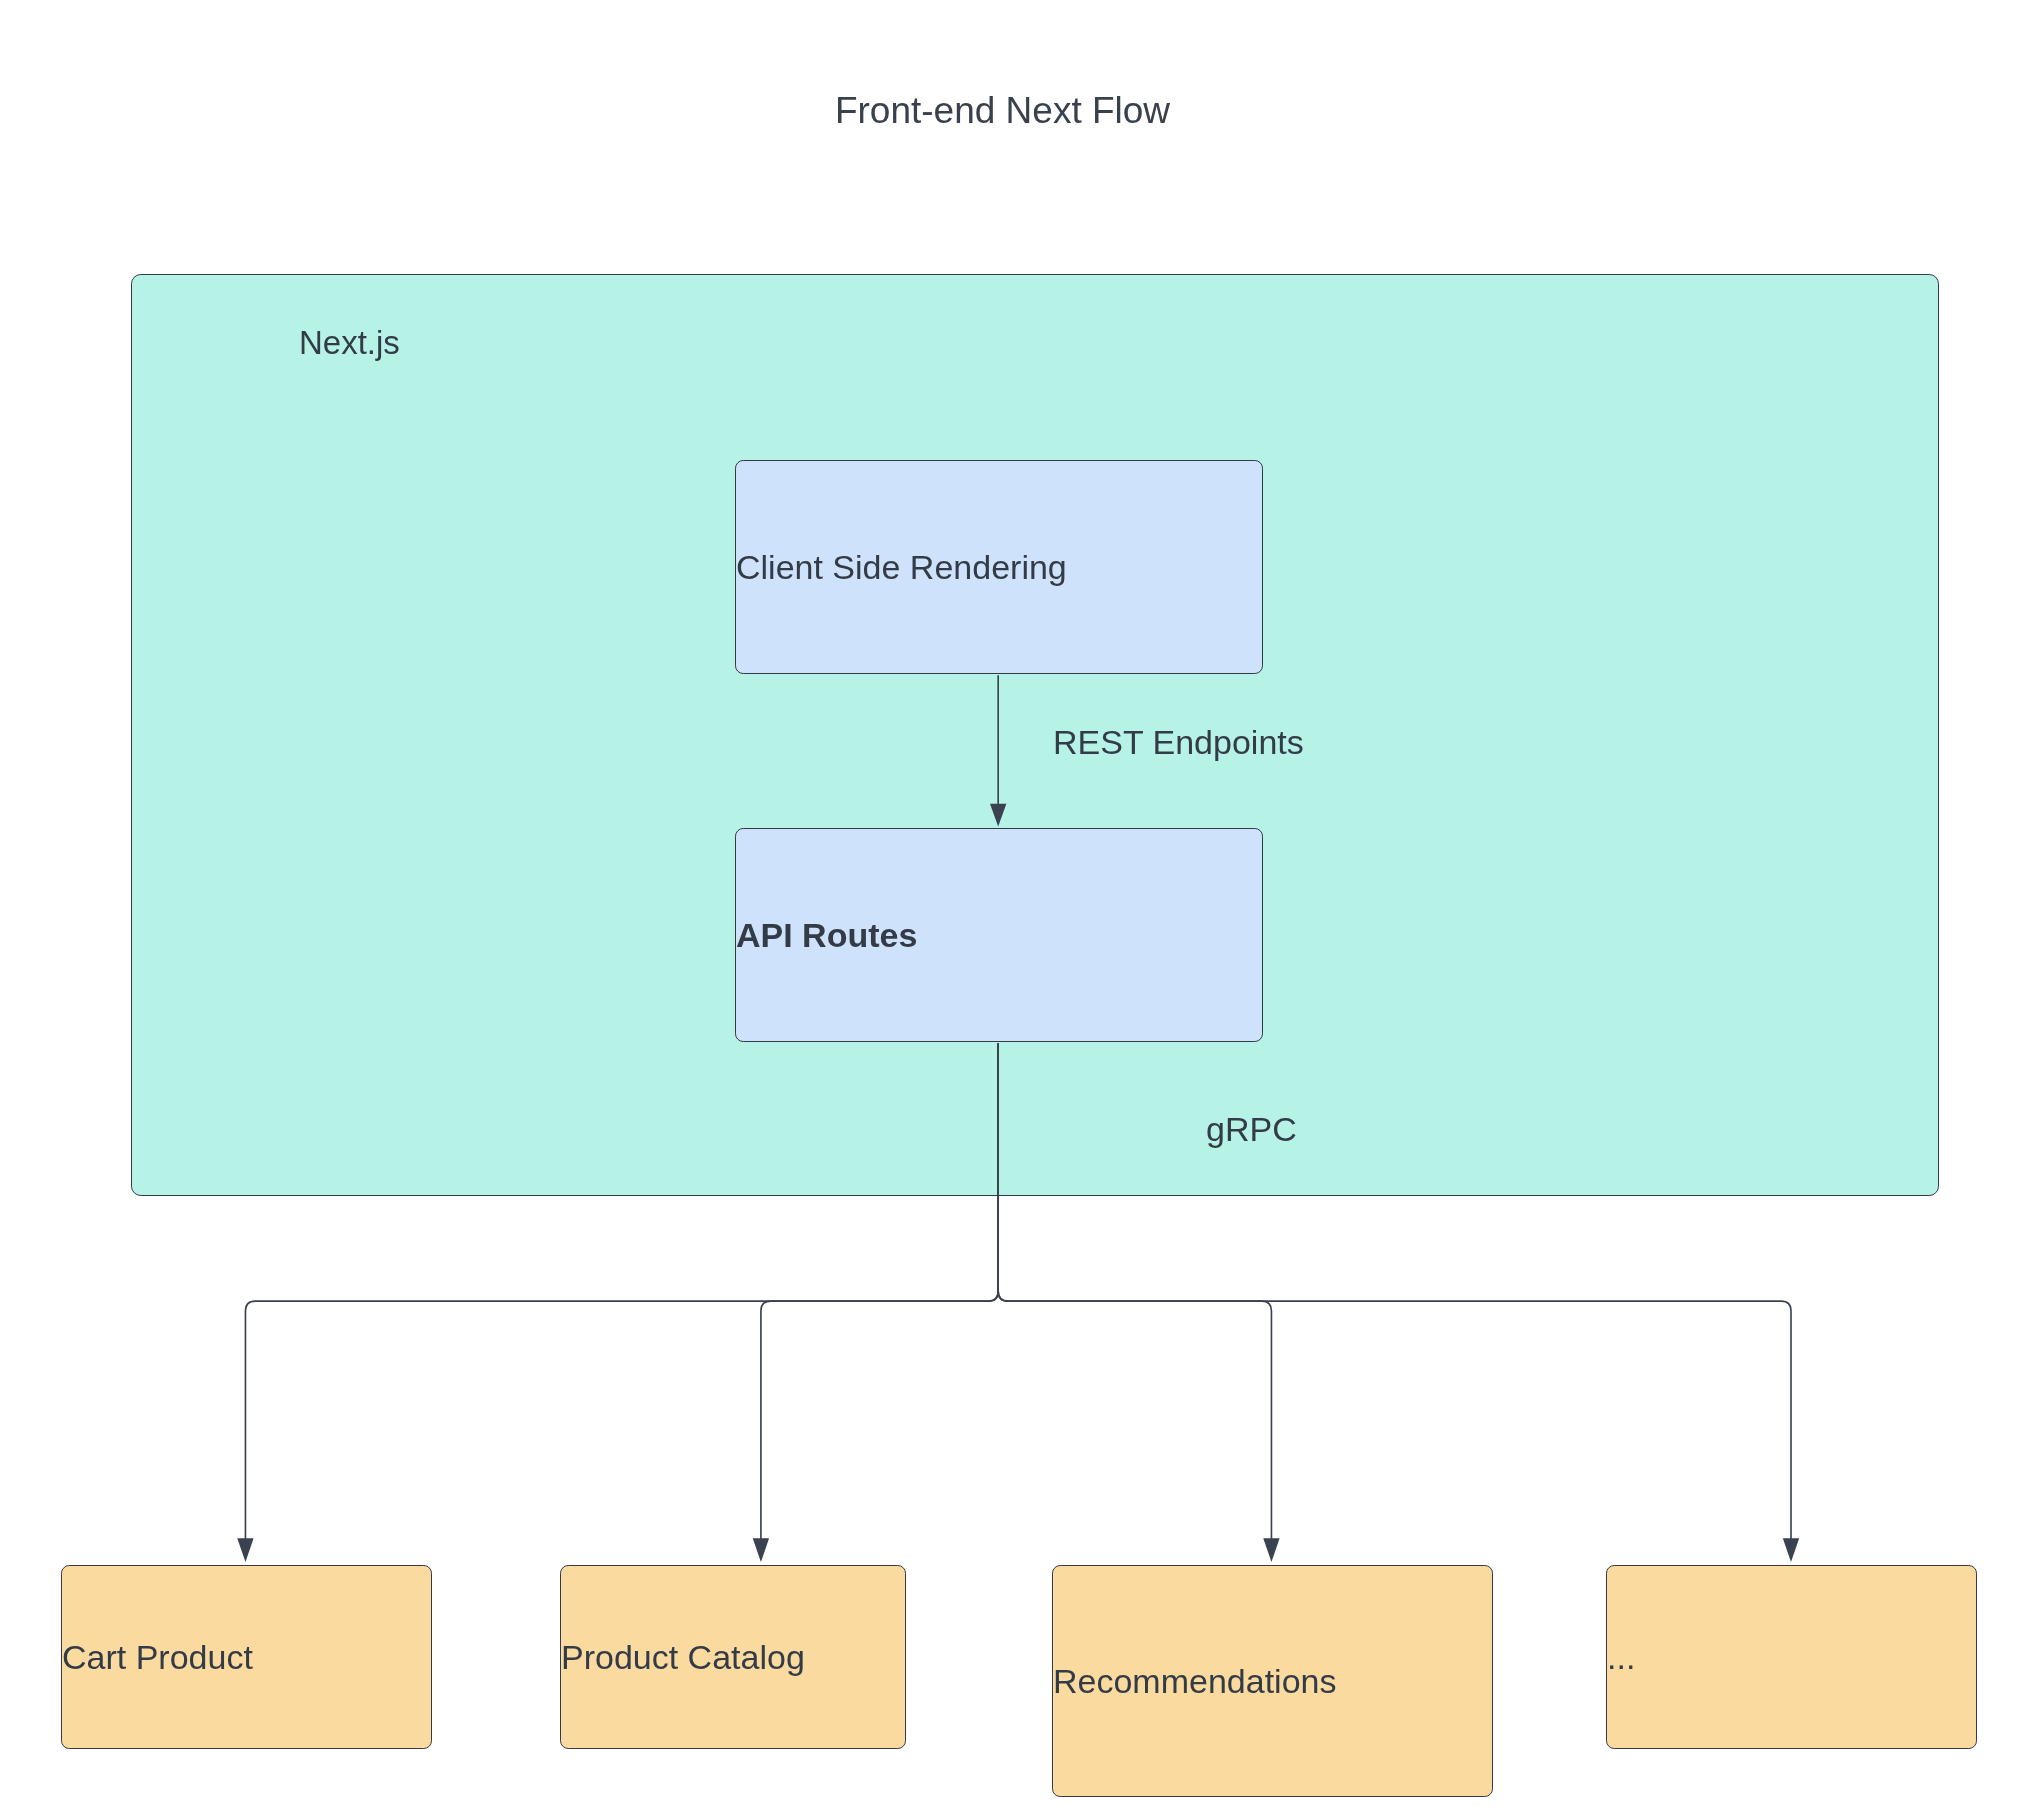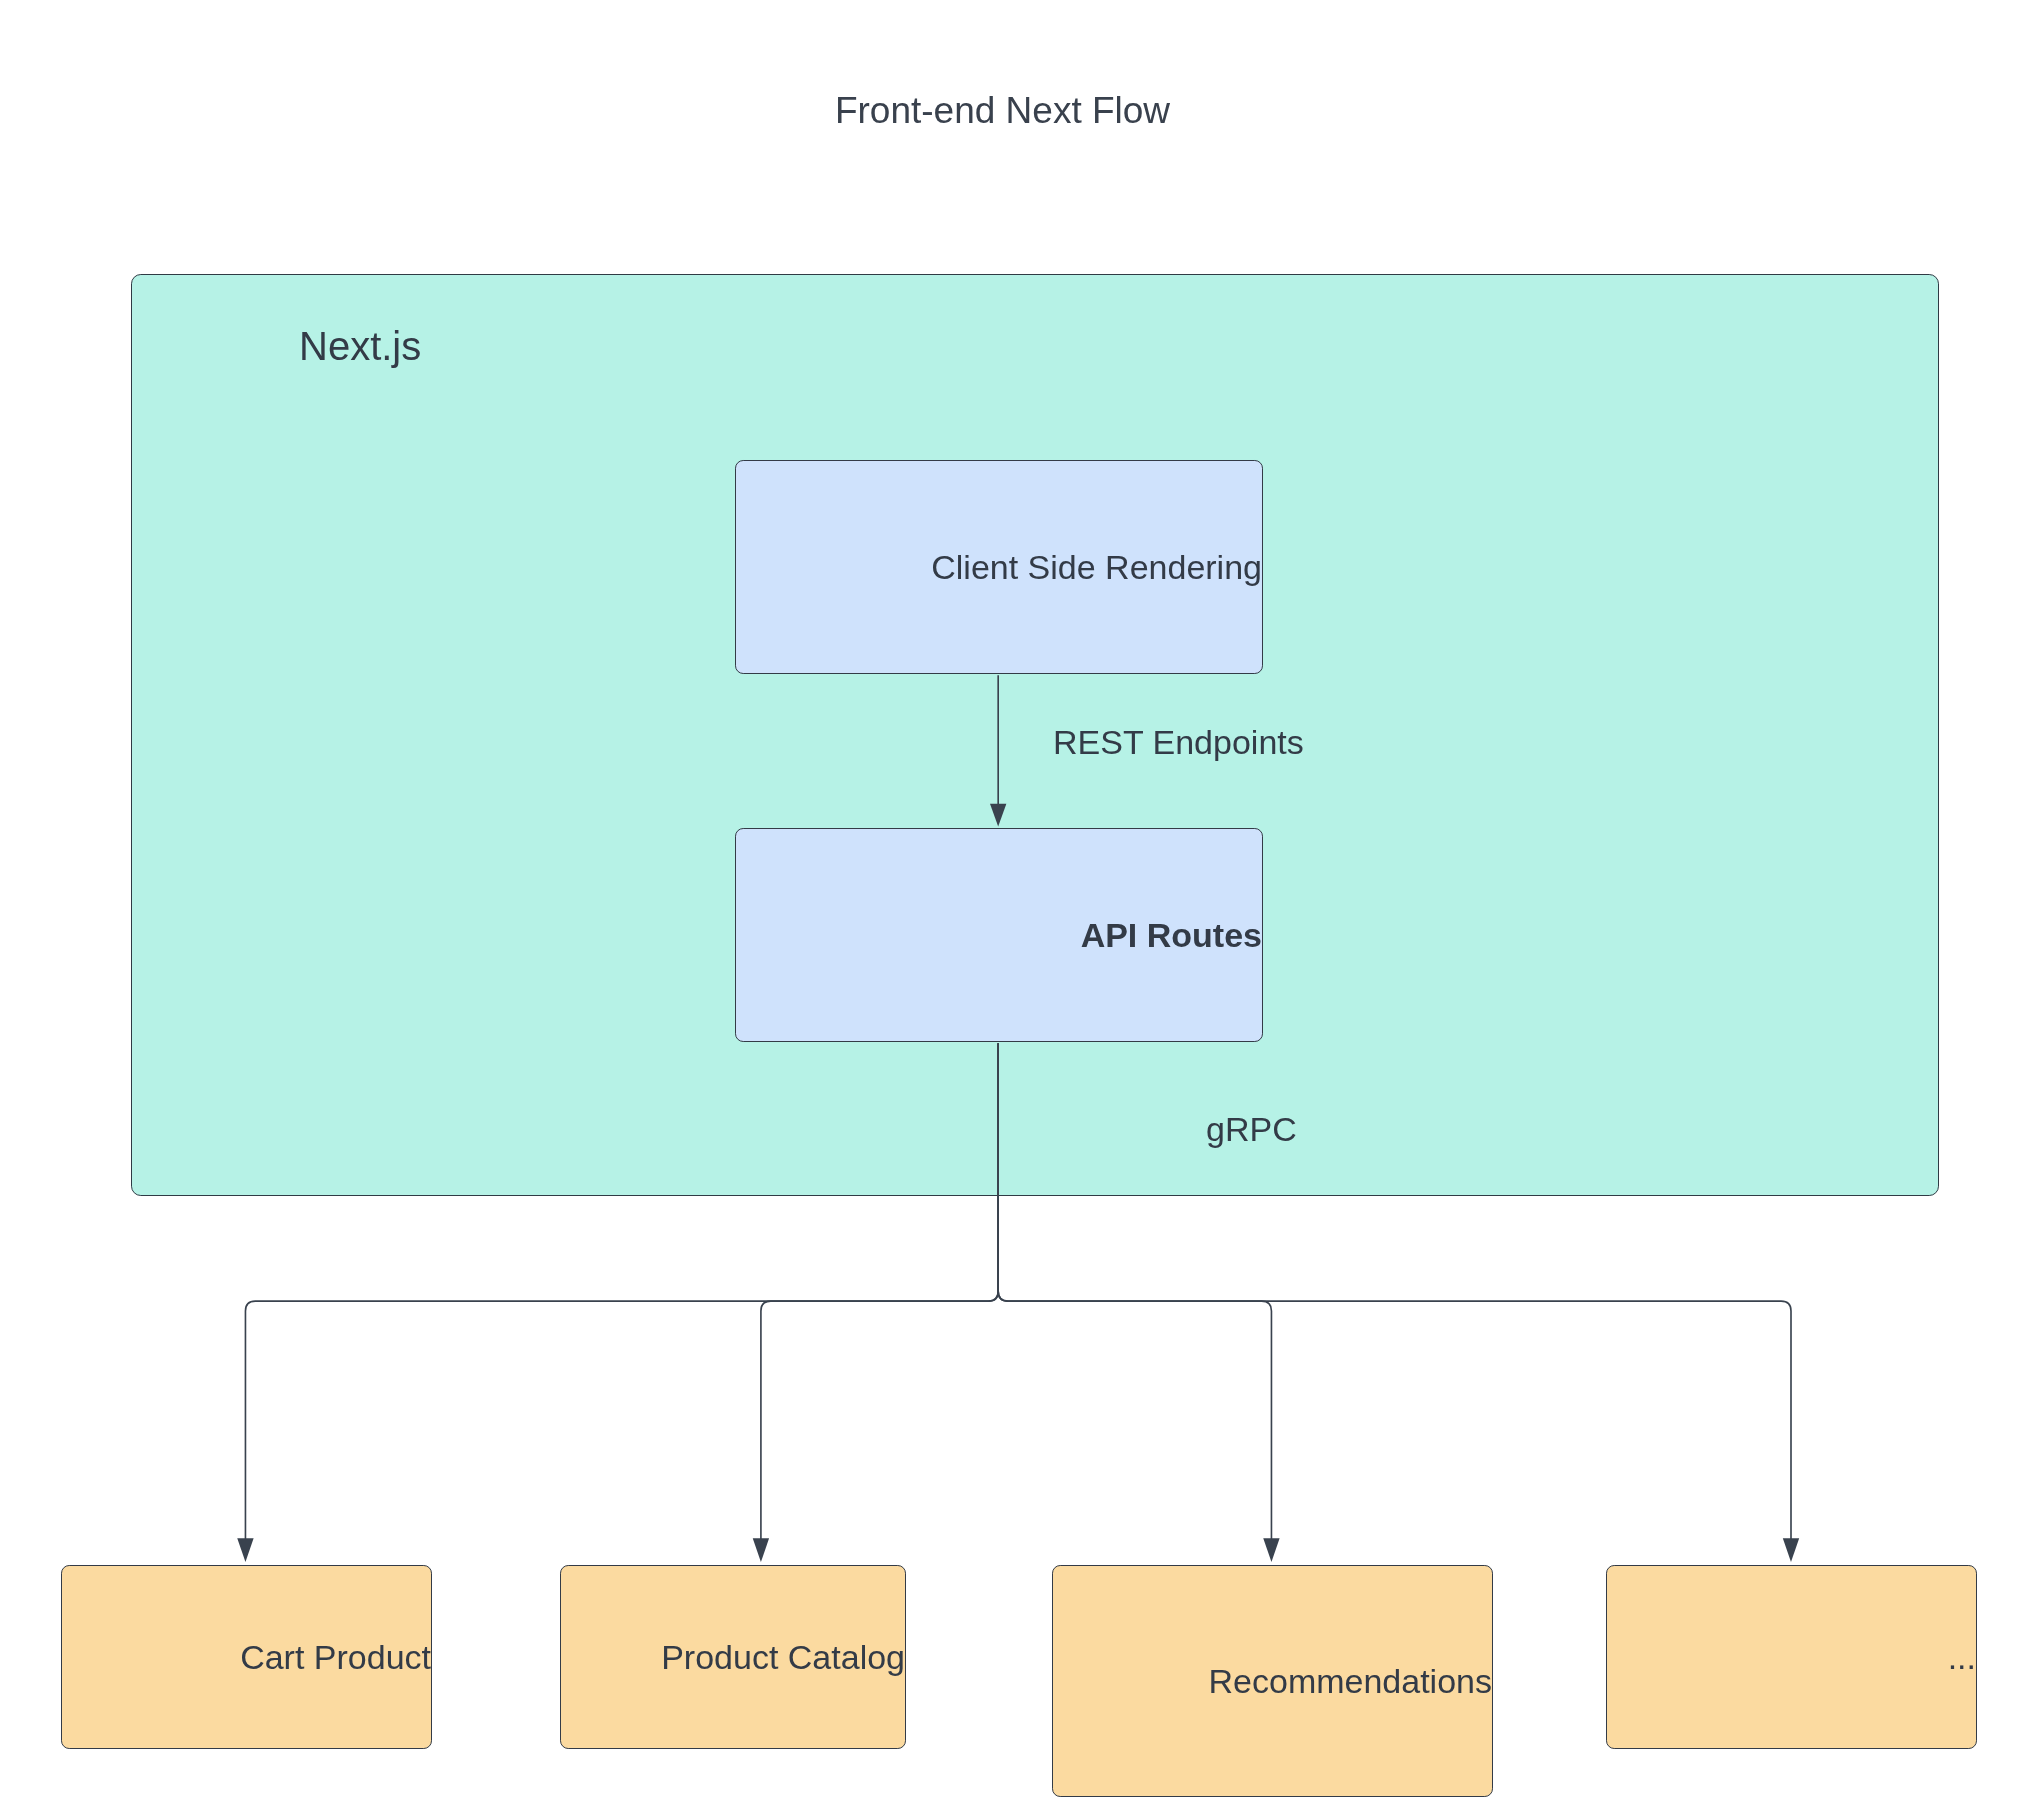--- a/index.html
+++ b/index.html
@@ -33,38 +33,38 @@
     height: 922px;
     background: #b6f2e6;
     border: 1.6px solid #2f3b45;
     border-radius: 9.8px;
     box-sizing: border-box;
   }
   .container-label {
     position: absolute;
     left: 299px;
     top: 324px;
-    font-size: 40px;
+    font-size: 33px;
     color: #333b47;
   }
   svg.edges {
     position: absolute;
     left: 0;
     top: 0;
     width: 2025px;
     height: 1811px;
   }
   .node {
     position: absolute;
     box-sizing: border-box;
     border: 1.6px solid #333b47;
     border-radius: 8.2px;
     display: flex;
     align-items: center;
-    justify-content: flex-end;
+    justify-content: flex-start;
     font-size: 34px;
     color: #333b47;
     text-align: center;
   }
   .node.blue { background: #cfe2fc; }
   .node.orange { background: #fbdaa0; }
   #node-csr  { left: 735px;  top: 460px;  width: 528px; height: 214px; }
   #node-api  { left: 735px;  top: 828px; width: 528px; height: 214px; font-weight: bold; }
   #node-cart { left: 61px;   top: 1565px; width: 371px; height: 184px; }
   #node-catalog { left: 560px;  top: 1565px; width: 346px; height: 184px; }

